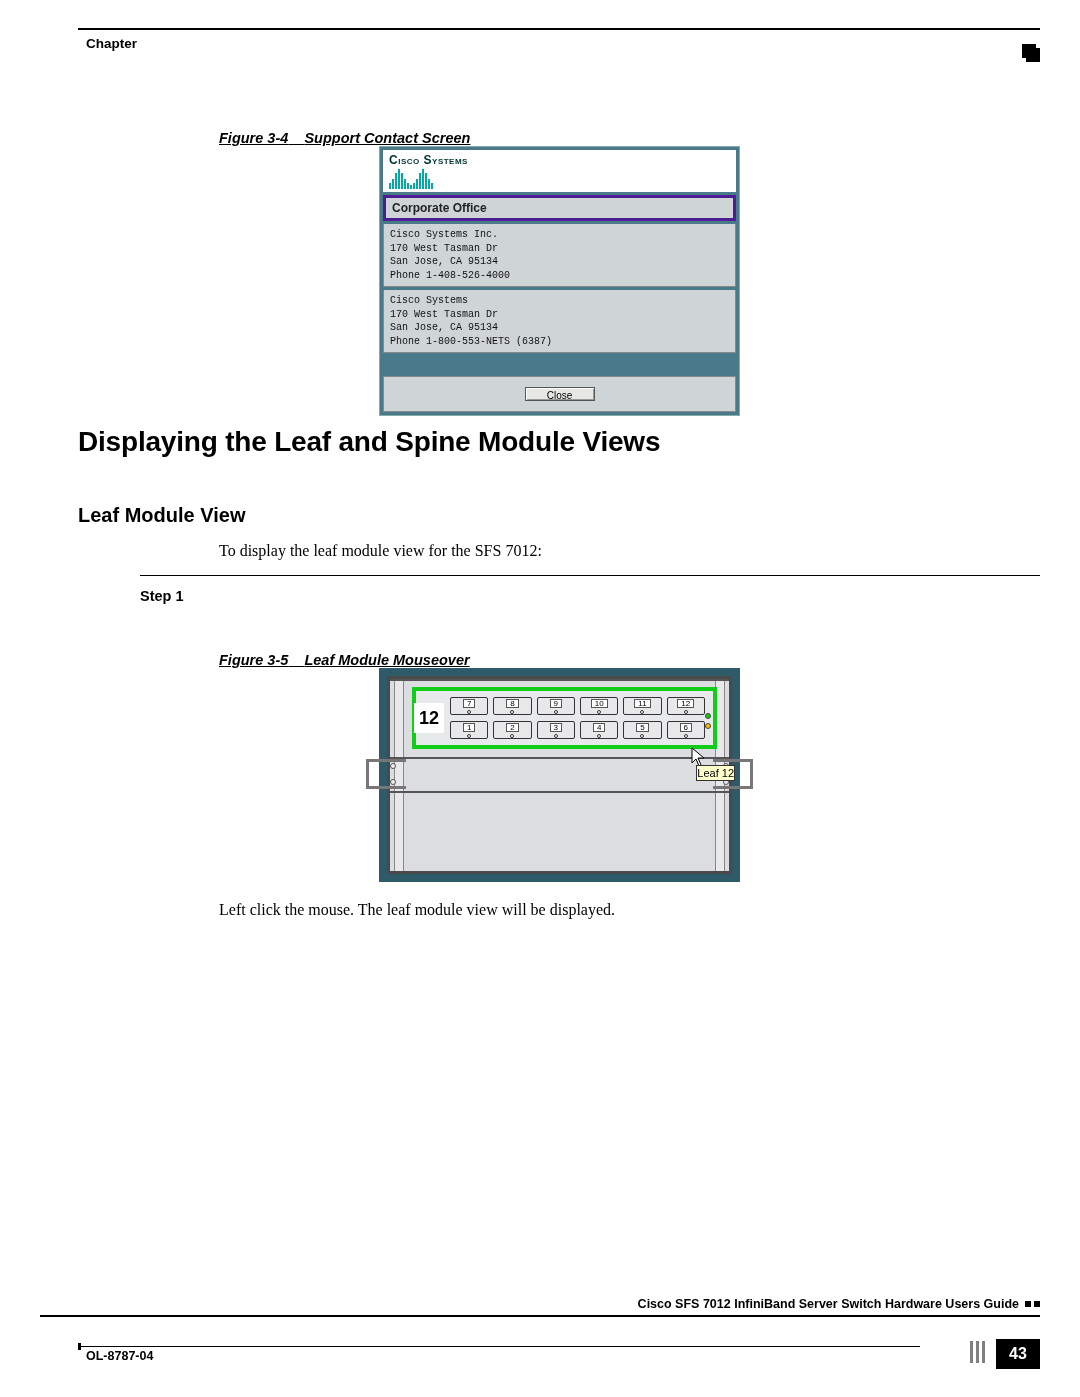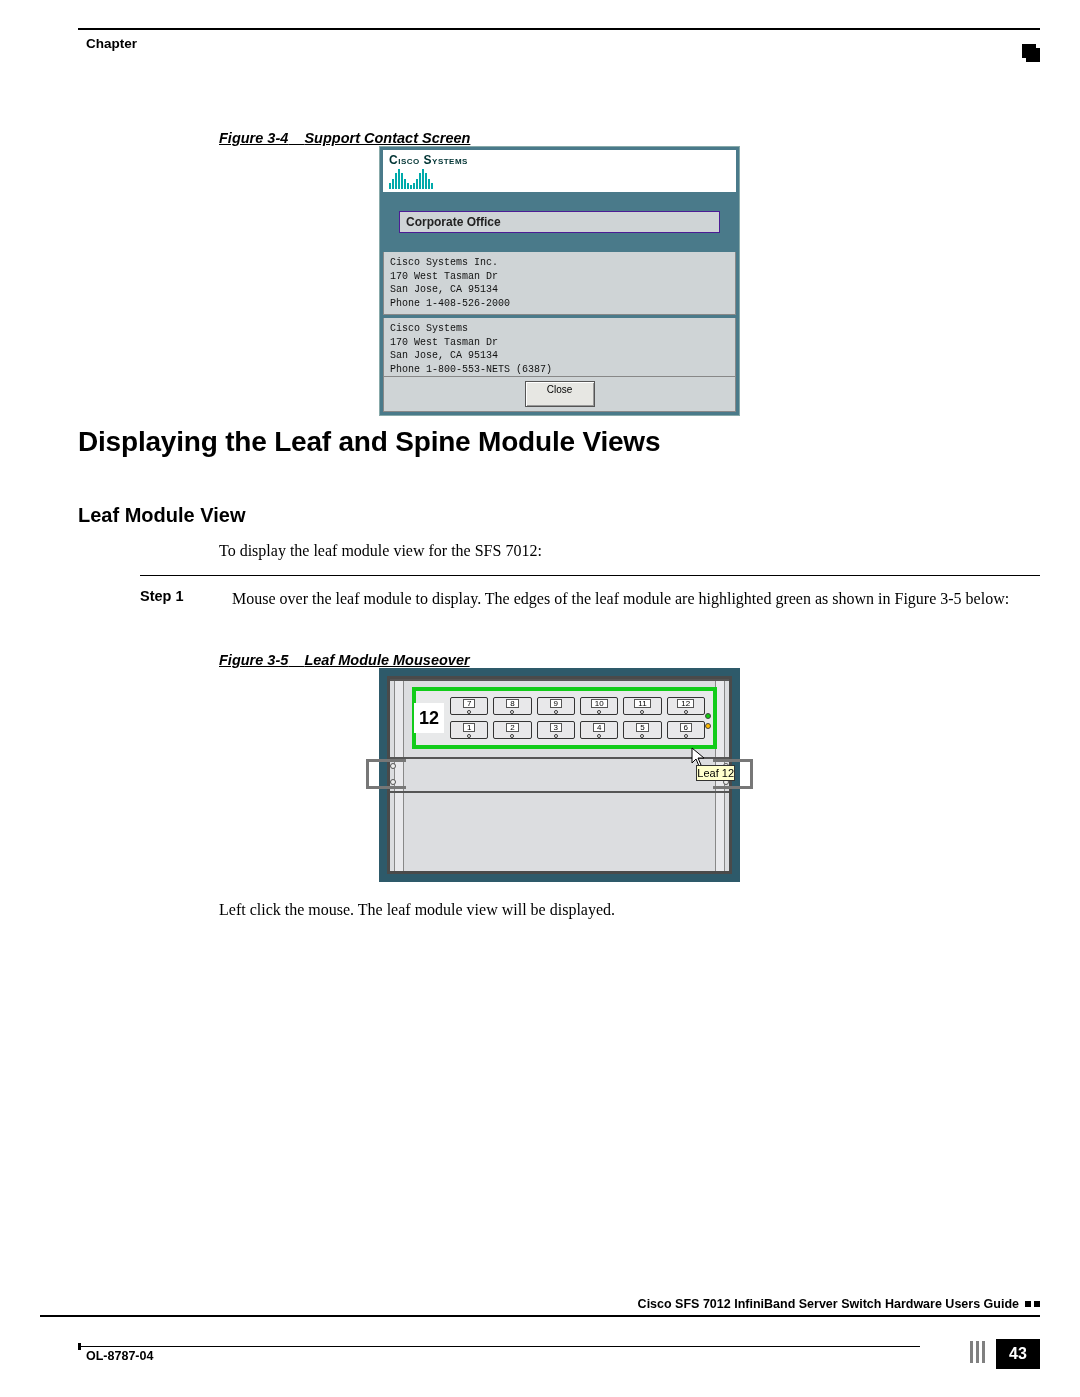--- a/index.html
+++ b/index.html
@@ -30,35 +30,35 @@
     background: #4a7a8a; border: 1px solid #8aa;
   }
   .cisco-logo-band {
     margin: 3px; background: #fff; height: 42px; padding: 3px 6px;
   }
   .cisco-title { font: bold 12px Arial; letter-spacing: 0.5px; color: #033; font-variant: small-caps; }
   .cisco-bars { margin-top: 2px; display: flex; align-items: flex-end; gap: 1px; height: 20px; }
   .cisco-bars span { width: 2px; background: #0aa; display: inline-block; }
 
   .sect-header {
-    margin: 19px; background: #cfd4d6; border: 1px solid #4c1d95;
+    margin: 3px; background: #cfd4d6; border: 3px solid #4c1d95;
     font: bold 12px Arial; padding: 3px 6px; color: #222;
   }
   .sect-body {
     margin: 0 3px 3px 3px; background: #cfd4d6; border: 1px solid #888; border-top: none;
     font: 10px 'Courier New', monospace; color: #111; padding: 4px 6px; line-height: 1.35;
     white-space: pre;
   }
   .fig1-footer {
     position: absolute; left: 3px; right: 3px; bottom: 3px; height: 36px;
     background: #cfd4d6; border: 1px solid #888;
     display: flex; align-items: center; justify-content: center;
   }
   .close-btn {
-    width: 70px; height: 26px; background: #e7e7e3; border: 1px solid #555;
+    width: 70px; height: 14px; background: #e7e7e3; border: 1px solid #555;
     font: 10px Arial; text-align: center; line-height: 16px;
     box-shadow: inset 1px 1px 0 #fff, inset -1px -1px 0 #999;
   }
 
   
   .h1 { position: absolute; left: 78px; top: 426px; font: bold 28px Arial, sans-serif; letter-spacing: -0.2px; }
   .h2 { position: absolute; left: 78px; top: 504px; font: bold 20px Arial, sans-serif; }
   .p1 { position: absolute; left: 219px; top: 542px; font: 16px Georgia, serif; }
   .hr1 { position: absolute; left: 140px; right: 40px; top: 575px; height: 1px; background: #000; }
 
@@ -185,39 +185,38 @@
         <span style="height:20px"></span>
         <span style="height:16px"></span>
         <span style="height:10px"></span>
         <span style="height:6px"></span>
     </div>
   </div>
   <div class="sect-header">Corporate Office</div>
   <div class="sect-body">Cisco Systems Inc.
 170 West Tasman Dr
 San Jose, CA 95134
-Phone 1-408-526-2000</div>
+Phone 1-408-526-4000</div>
   <div class="sect-body">Cisco Systems
 170 West Tasman Dr
 San Jose, CA 95134
 Phone 1-800-553-NETS (6387)</div>
   <div class="fig1-footer">
     <div class="close-btn">Close</div>
   </div>
 </div>
 
 <div class="h1">Displaying the Leaf and Spine Module Views</div>
 <div class="h2">Leaf Module View</div>
 
 <div class="p1">To display the leaf module view for the SFS 7012:</div>
 <div class="hr1"></div>
 
 <div class="step-row">
   <div class="step-label">Step 1</div>
-  <div class="step-body">Mouse over the leaf module to display. The edges of the leaf module are highlighted green as shown in Figure 3-5 below:</div>
 </div>
 
 <div class="fig-caption fc2">
   <span>Figure 3-5</span>&nbsp;&nbsp;&nbsp;&nbsp;<span>Leaf Module Mouseover</span>
 </div>
 
 <div class="fig2">
   <div class="chassis">
     <div class="frame-v fv1"></div>
     <div class="frame-v fv2"></div>

